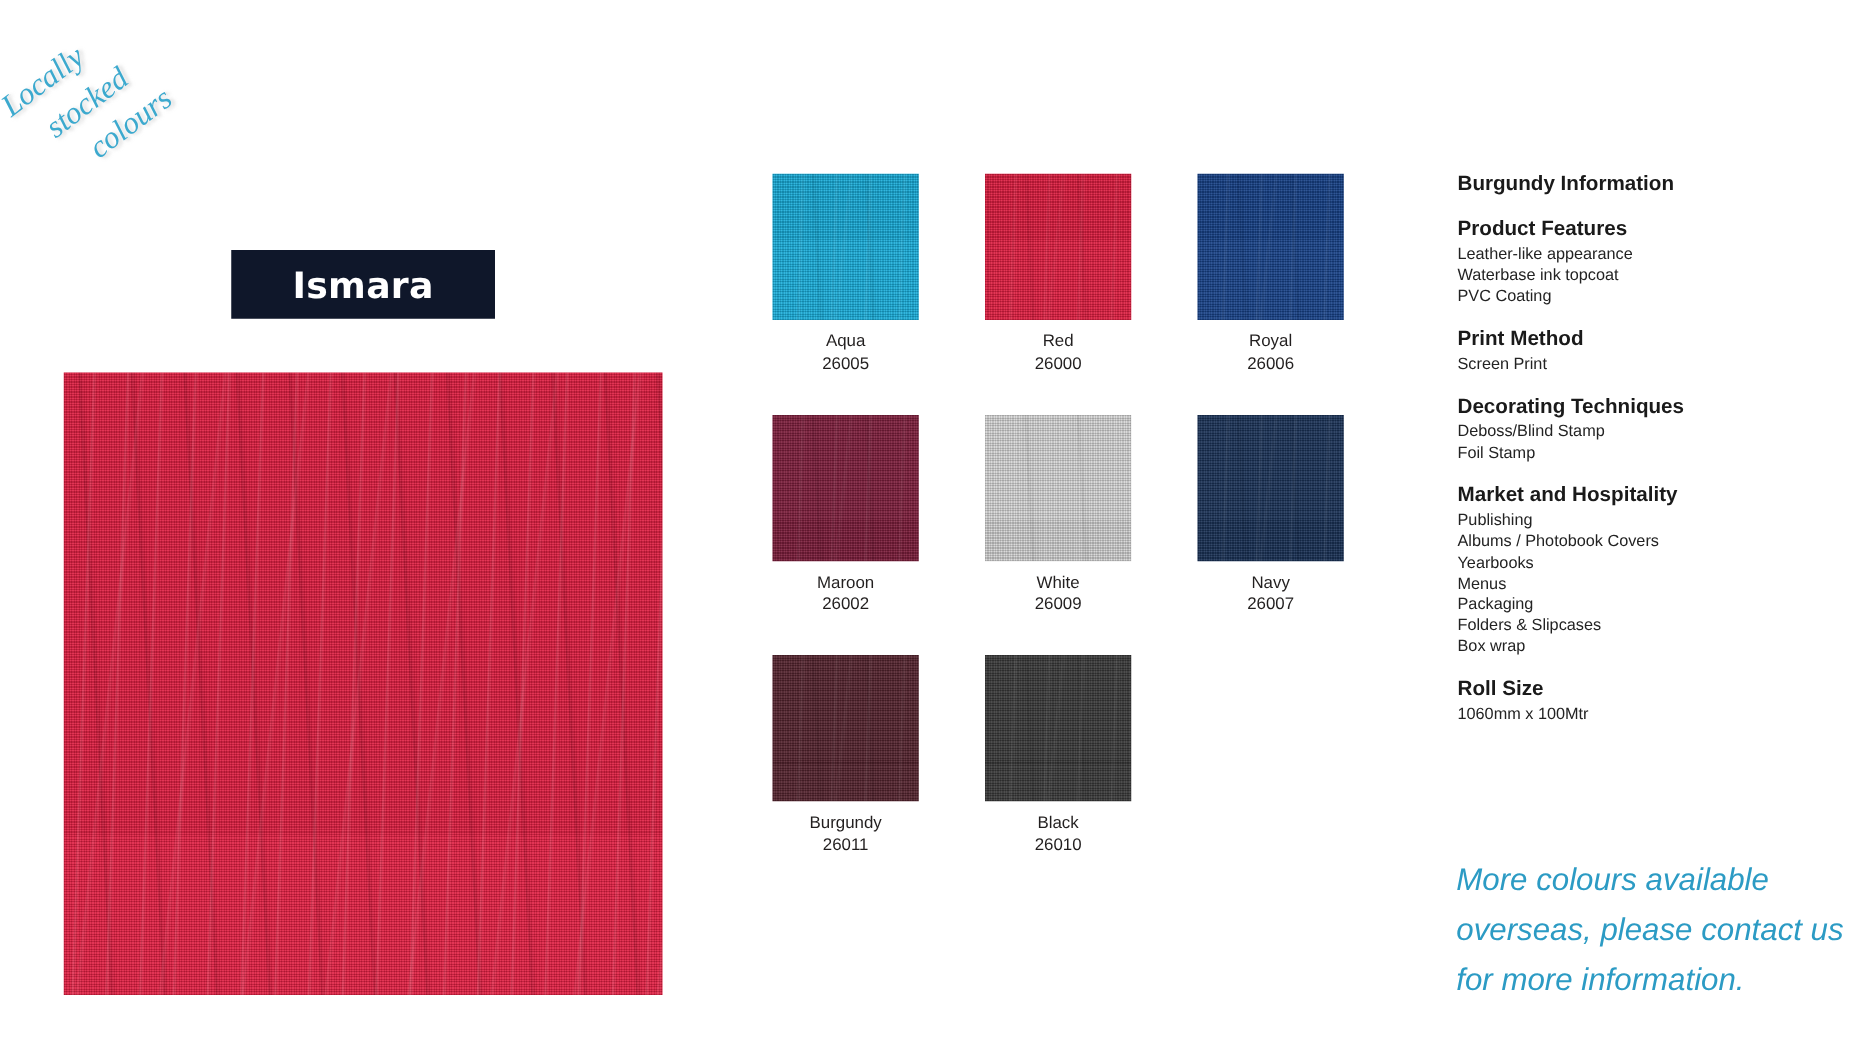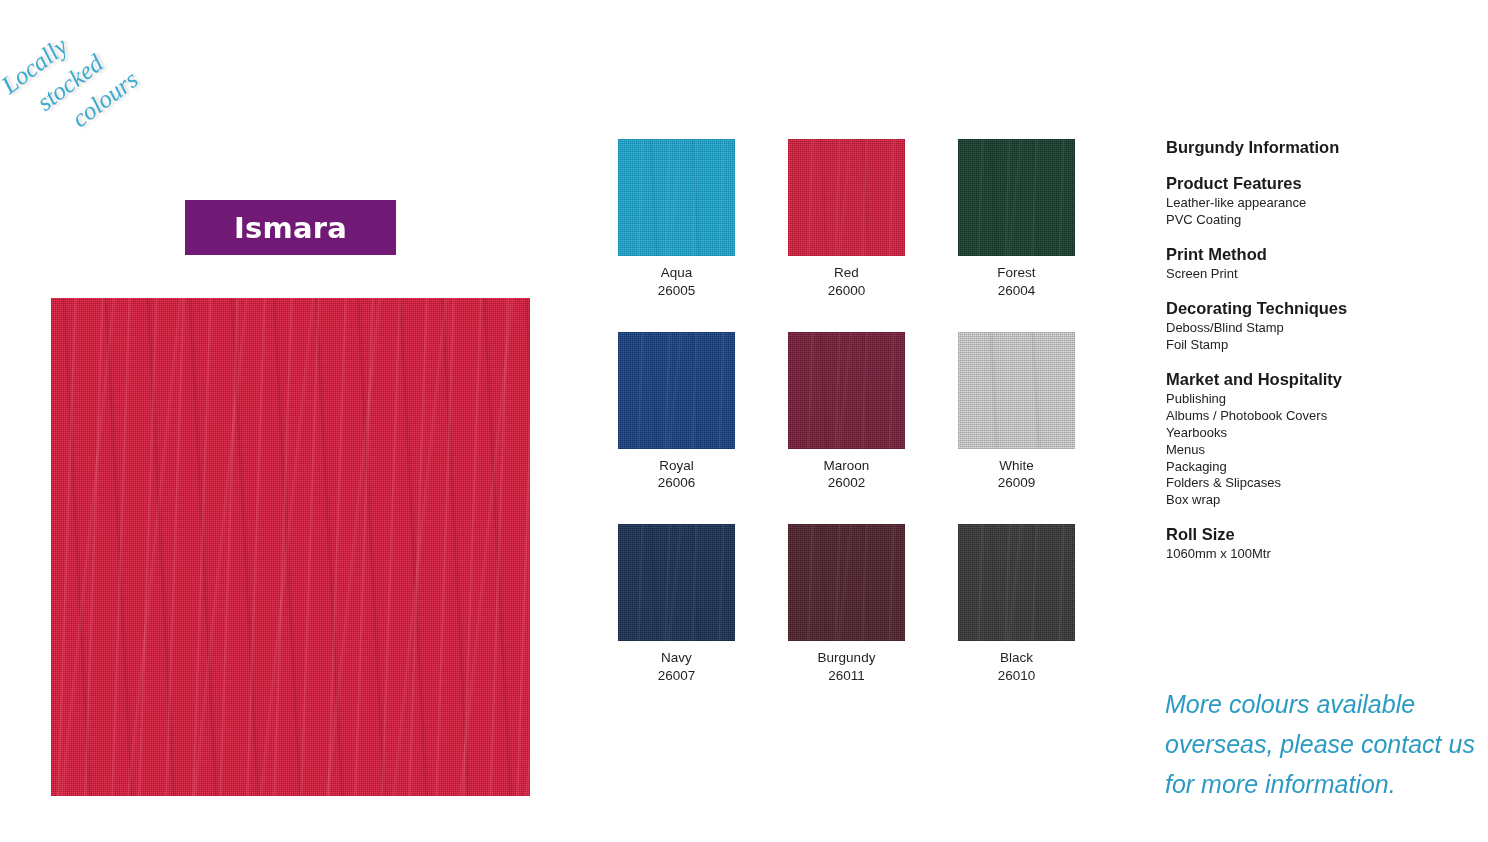--- a/index.html
+++ b/index.html
@@ -170,21 +170,21 @@
 <body>
 
 <div id="page">
 
   <div id="locally-stocked">
     <div class="ls-line l1" style="color: rgb(60, 169, 206);">Locally</div>
     <div class="ls-line l2" style="color: rgb(60, 169, 206);">stocked</div>
     <div class="ls-line l3" style="color: rgb(60, 169, 206);">colours</div>
   </div>
 
-  <div id="logo-box" style="background: #701a75;">
+  <div id="logo-box" style="background: #0f172a;">
     <span id="logo-text" style="color: rgb(255, 255, 255);">Ismara</span>
   </div>
 
   <div id="hero-swatch" style="background: rgb(224, 30, 65);">
     <div class="tex"></div>
   </div>
 
   <div id="swatch-grid">
       <div class="swatch-cell">
         <div class="swatch-chip" style="background: rgb(26, 175, 220);">
@@ -194,27 +194,20 @@
         <span class="swatch-code">26005</span>
       </div>
       <div class="swatch-cell">
         <div class="swatch-chip" style="background: rgb(224, 30, 65);">
           <div class="tex fine"></div>
         </div>
         <span class="swatch-name">Red</span>
         <span class="swatch-code">26000</span>
       </div>
       <div class="swatch-cell">
-        <div class="swatch-chip" style="background: rgb(23, 64, 47);">
-          <div class="tex fine"></div>
-        </div>
-        <span class="swatch-name">Forest</span>
-        <span class="swatch-code">26004</span>
-      </div>
-      <div class="swatch-cell">
         <div class="swatch-chip" style="background: rgb(24, 67, 138);">
           <div class="tex fine"></div>
         </div>
         <span class="swatch-name">Royal</span>
         <span class="swatch-code">26006</span>
       </div>
       <div class="swatch-cell">
         <div class="swatch-chip" style="background: rgb(126, 30, 60);">
           <div class="tex fine"></div>
         </div>
@@ -251,20 +244,21 @@
       </div>
     </div>
 
   <div id="info-panel">
       <div class="info-block">
         <div class="info-heading">Burgundy Information</div>
       </div>
       <div class="info-block">
         <div class="info-heading">Product Features</div>
         <div class="info-line">Leather-like appearance</div>
+        <div class="info-line">Waterbase ink topcoat</div>
         <div class="info-line">PVC Coating</div>
       </div>
       <div class="info-block">
         <div class="info-heading">Print Method</div>
         <div class="info-line">Screen Print</div>
       </div>
       <div class="info-block">
         <div class="info-heading">Decorating Techniques</div>
         <div class="info-line">Deboss/Blind Stamp</div>
         <div class="info-line">Foil Stamp</div>

